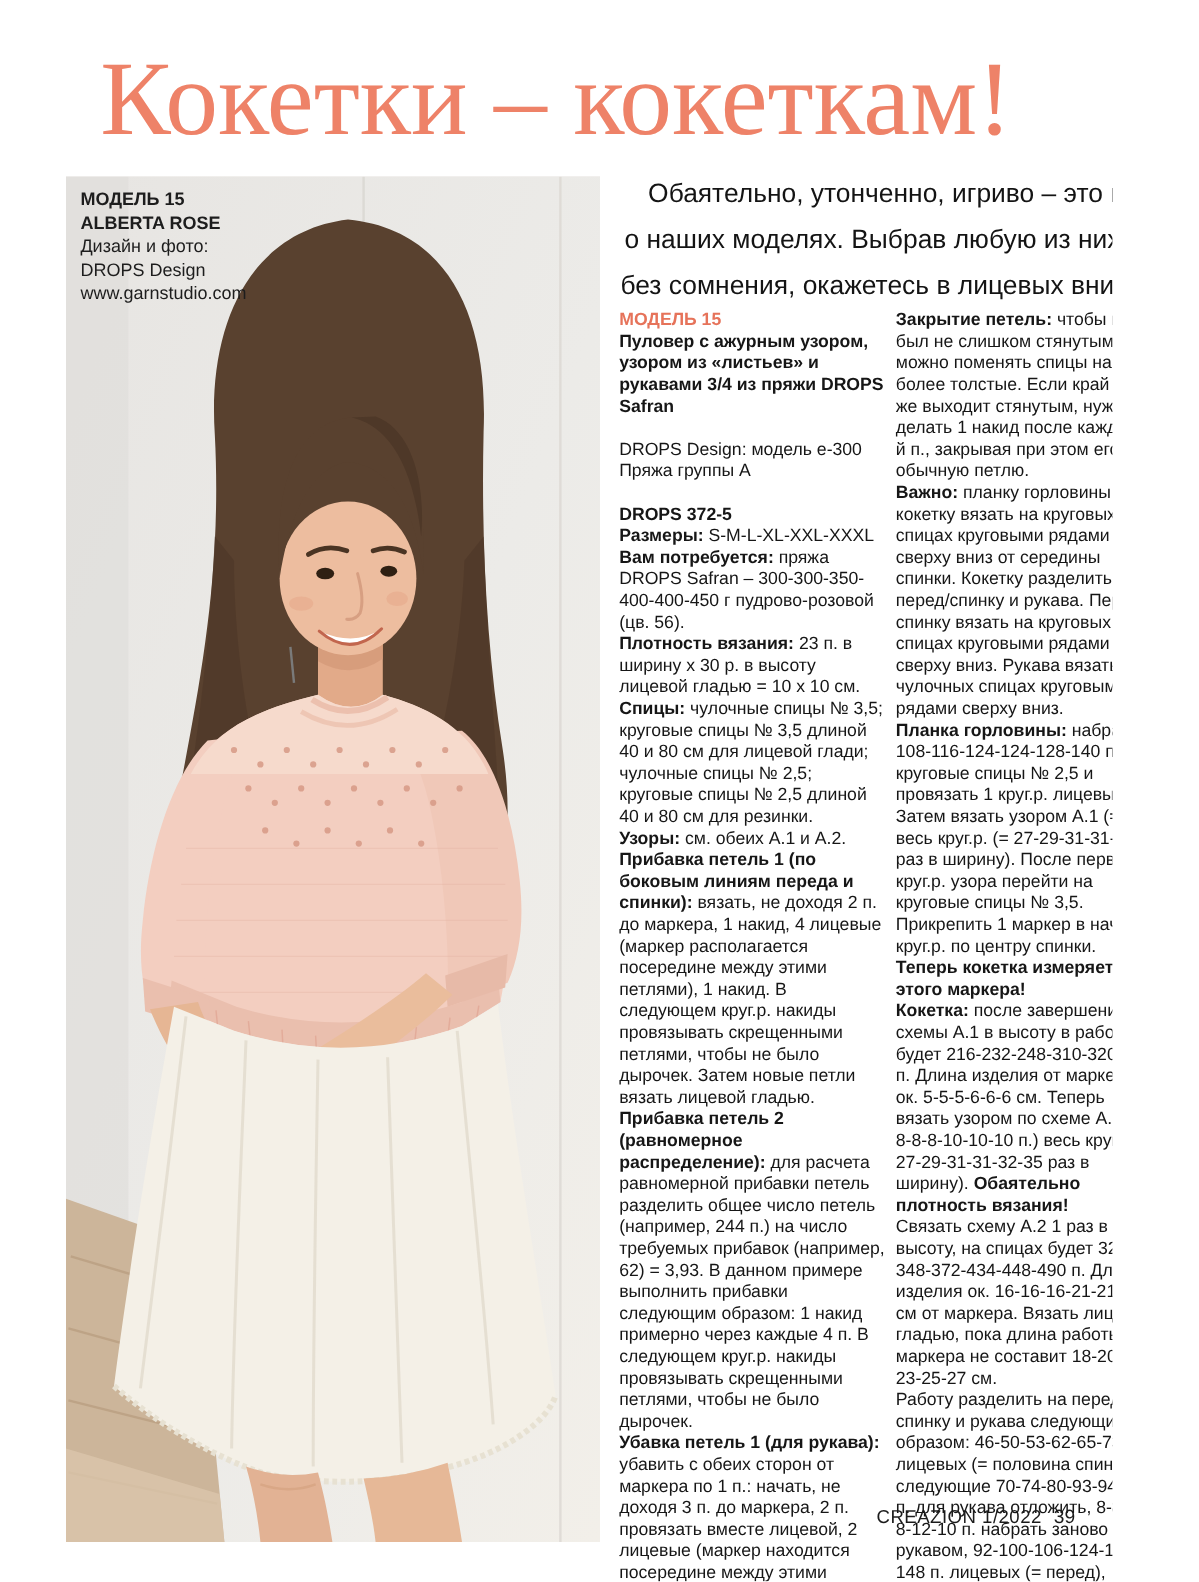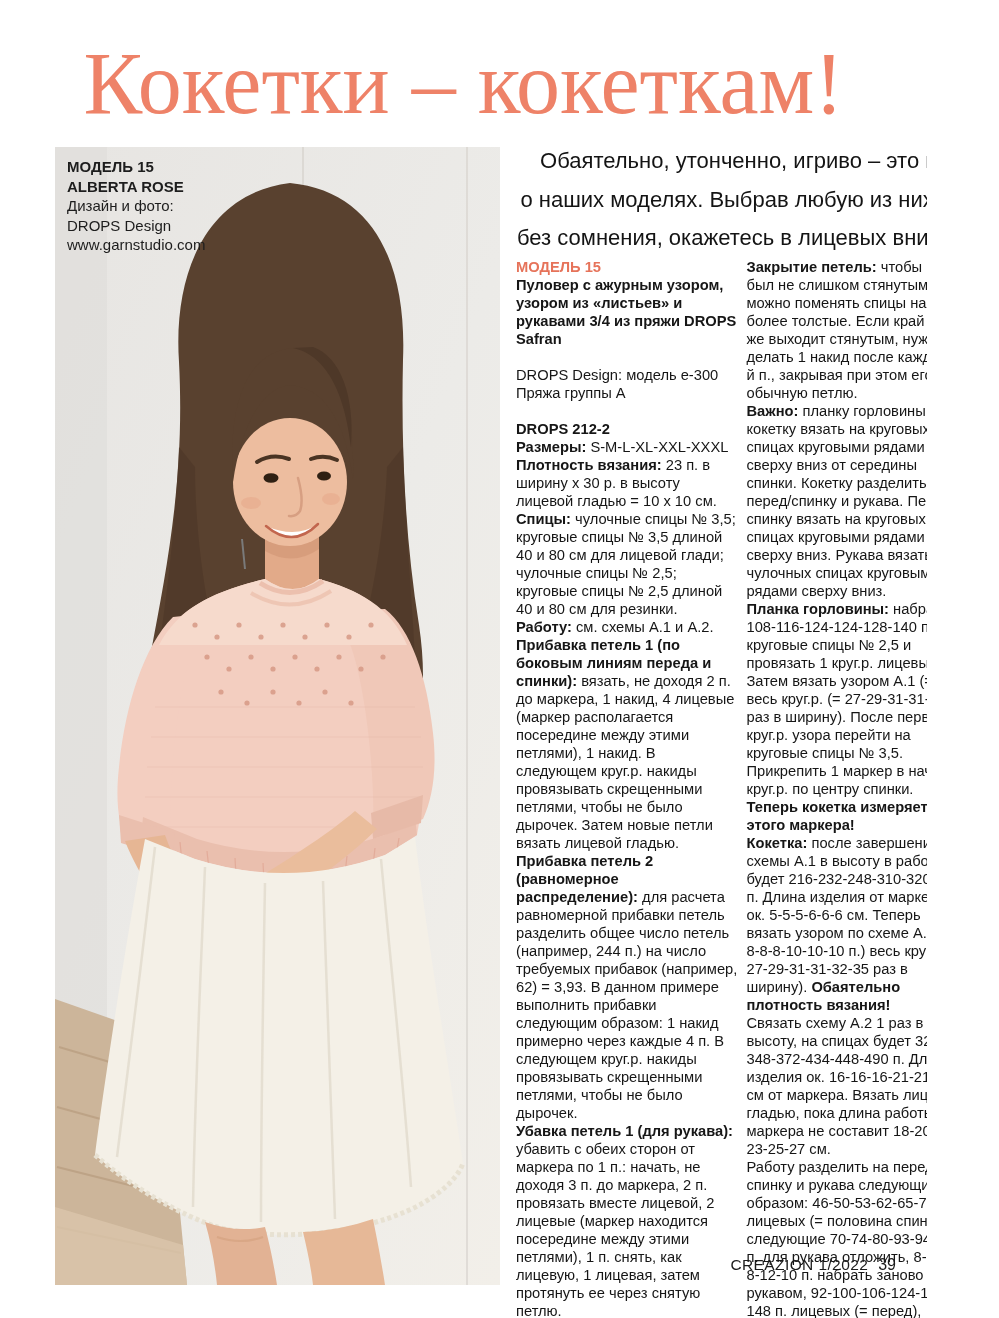--- a/index.html
+++ b/index.html
@@ -187,25 +187,26 @@
   </div>
 
   <div class="columns">
     <div class="col">
         <p class="accent-head"><span class="b">МОДЕЛЬ 15</span></p>
         <p><span class="b">Пуловер с ажурным узором, узором из «листьев» и рукавами 3/4 из пряжи DROPS Safran</span></p>
         <div class="spacer"></div>
         <p><span>DROPS Design: модель e-300</span></p>
         <p><span>Пряжа группы A</span></p>
         <div class="spacer"></div>
-        <p><span class="b">DROPS 212-2</span></p>
+        <p><span class="b">DROPS 372-5</span></p>
         <p><span class="b">Размеры: </span><span>S-M-L-XL-XXL-XXXL</span></p>
+        <p><span class="b">Вам потребуется: </span><span>пряжа DROPS Safran – 300-300-350-400-400-450 г пудрово-розовой (цв. 56).</span></p>
         <p><span class="b">Плотность вязания: </span><span>23 п. в ширину х 30 р. в высоту лицевой гладью = 10 х 10 см.</span></p>
         <p><span class="b">Спицы: </span><span>чулочные спицы № 3,5; круговые спицы № 3,5 длиной 40 и 80 см для лицевой глади; чулочные спицы № 2,5; круговые спицы № 2,5 длиной 40 и 80 см для резинки.</span></p>
-        <p><span class="b">Работу: </span><span>см. схемы A.1 и A.2.</span></p>
+        <p><span class="b">Узоры: </span><span>см. обеих A.1 и A.2.</span></p>
         <p><span class="b">Прибавка петель 1 (по боковым линиям переда и спинки): </span><span>вязать, не доходя 2 п. до маркера, 1 накид, 4 лицевые (маркер располагается посередине между этими петлями), 1 накид. В следующем круг.р. накиды провязывать скрещенными петлями, чтобы не было дырочек. Затем новые петли вязать лицевой гладью.</span></p>
         <p><span class="b">Прибавка петель 2 (равномерное распределение): </span><span>для расчета равномерной прибавки петель разделить общее число петель (например, 244 п.) на число требуемых прибавок (например, 62) = 3,93. В данном примере выполнить прибавки следующим образом: 1 накид примерно через каждые 4 п. В следующем круг.р. накиды провязывать скрещенными петлями, чтобы не было дырочек.</span></p>
         <p><span class="b">Убавка петель 1 (для рукава): </span><span>убавить с обеих сторон от маркера по 1 п.: начать, не доходя 3 п. до маркера, 2 п. провязать вместе лицевой, 2 лицевые (маркер находится посередине между этими петлями), 1 п. снять, как лицевую, 1 лицевая, затем протянуть ее через снятую петлю.</span></p>
       </div>
     <div class="col">
         <p><span class="b">Закрытие петель: </span><span>чтобы край был не слишком стянутым, можно поменять спицы на более толстые. Если край все же выходит стянутым, нужно делать 1 накид после каждой 9-й п., закрывая при этом его как обычную петлю.</span></p>
         <p><span class="b">Важно: </span><span>планку горловины и кокетку вязать на круговых спицах круговыми рядами сверху вниз от середины спинки. Кокетку разделить на перед/спинку и рукава. Перед и спинку вязать на круговых спицах круговыми рядами сверху вниз. Рукава вязать на чулочных спицах круговыми рядами сверху вниз.</span></p>
         <p><span class="b">Планка горловины: </span><span>набрать 108-116-124-124-128-140 п. на круговые спицы № 2,5 и провязать 1 круг.р. лицевыми. Затем вязать узором A.1 (= 4 п.) весь круг.р. (= 27-29-31-31-32-35 раз в ширину). После первых 6 круг.р. узора перейти на круговые спицы № 3,5. Прикрепить 1 маркер в начале круг.р. по центру спинки. </span><span class="b">Теперь кокетка измеряется от этого маркера!</span></p>
         <p><span class="b">Кокетка: </span><span>после завершения схемы A.1 в высоту в работе будет 216-232-248-310-320-350 п. Длина изделия от маркера ок. 5-5-5-6-6-6 см. Теперь вязать узором по схеме A.2 (= 8-8-8-10-10-10 п.) весь круг.р. (= 27-29-31-31-32-35 раз в ширину). </span><span class="b">Обаятельно плотность вязания!</span></p>
         <p><span>Связать схему A.2 1 раз в высоту, на спицах будет 324-348-372-434-448-490 п. Длина изделия ок. 16-16-16-21-21-21 см от маркера. Вязать лицевой гладью, пока длина работы от маркера не составит 18-20-21-23-25-27 см.</span></p>

